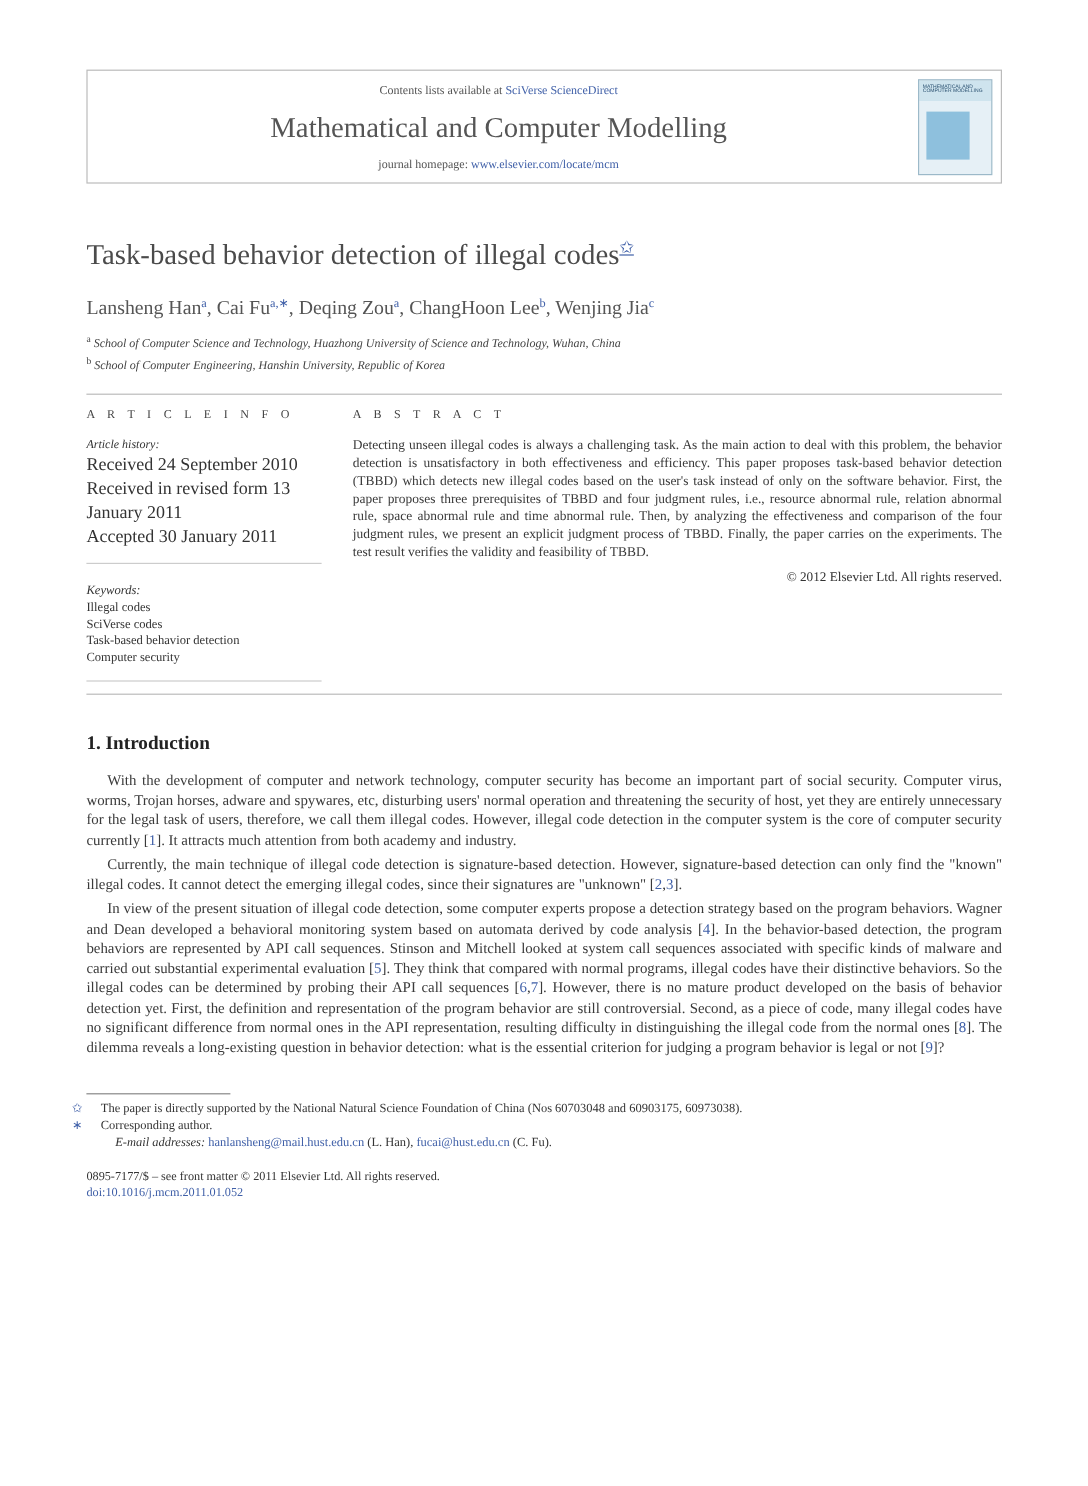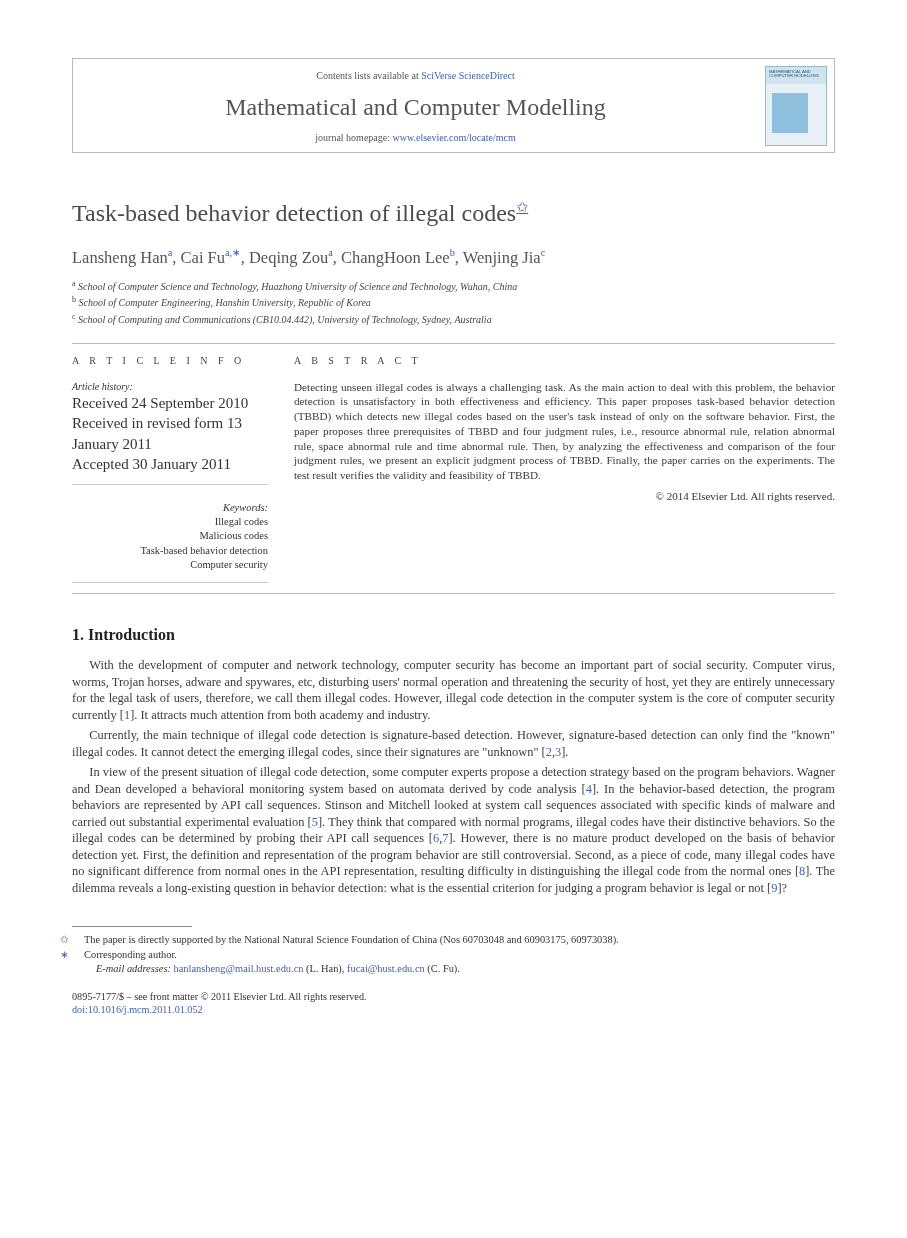--- a/index.html
+++ b/index.html
@@ -114,21 +114,21 @@
     font-size: 10px;
     color: #444;
     font-variant: small-caps;
     margin-bottom: 12px;
   }
   .hist-label { font-style: italic; font-size: 10px; color:#333; }
   .hist-line { font-size: 15px; color:#333; }
   .hist-block { margin-bottom: 16px; border-bottom:1px solid #ccc; padding-bottom:10px; }
   .kw-label { font-style: italic; font-size: 10.5px; color:#333; }
   .kw-line { font-size: 10.5px; color:#333; }
-  .kw-block { border-bottom:1px solid #ccc; padding-bottom:10px;text-align:right; }
+  .kw-block { border-bottom:1px solid #ccc; padding-bottom:10px; }
   .abstract-text { font-size: 11.2px; text-align: justify; line-height:1.32; }
   .copyright { text-align: right; font-size: 11px; margin-top: 6px; color:#333; }
   .rule2 { border:none; border-top:1px solid #bbb; margin: 10px 0 30px 0; }
   .sec-head { font-weight: bold; font-size: 16px; margin-bottom: 12px; color:#222; }
   .para { text-align: justify; text-indent: 1.4em; margin-bottom: 4px; line-height:1.33; }
   .para a.ref { color:#4060a8; text-decoration:none; }
   .footer-sep { border:none; border-top:1px solid #888; width: 120px; margin: 30px 0 6px 0; }
   .fn { font-size: 10.4px; color:#333; line-height:1.35; padding-left: 12px; text-indent:-12px; }
   .fn .sym { color:#4060a8; display:inline-block; width:12px; }
   .fn .ital { font-style: italic; }
@@ -167,45 +167,44 @@
   <div class="authors">
     <span>Lansheng Han</span><a class="sup" href="#">a</a>,
     <span>Cai Fu</span><a class="sup" href="#">a,∗</a>,
     <span>Deqing Zou</span><a class="sup" href="#">a</a>,
     <span>ChangHoon Lee</span><a class="sup" href="#">b</a>,
     <span>Wenjing Jia</span><a class="sup" href="#">c</a>
   </div>
 
   <div class="affil"><span class="sup">a</span> <span>School of Computer Science and Technology, Huazhong University of Science and Technology, Wuhan, China</span></div>
   <div class="affil"><span class="sup">b</span> <span>School of Computer Engineering, Hanshin University, Republic of Korea</span></div>
-  <div class="affil"><span class="sup">c</span> <span>School of Computing and Communications (CB10.04.442), University of Technology, Sydney, Australia</span></div>
 
   <hr class="rule">
 
   <div class="info-row">
     <div class="info-left">
       <div class="section-label">A R T I C L E   I N F O</div>
       <div class="hist-block">
         <div class="hist-label">Article history:</div>
         <div class="hist-line">Received 24 September 2010</div>
         <div class="hist-line">Received in revised form 13 January 2011</div>
         <div class="hist-line">Accepted 30 January 2011</div>
       </div>
       <div class="kw-block">
         <div class="kw-label">Keywords:</div>
         <div class="kw-line">Illegal codes</div>
-        <div class="kw-line">Malicious codes</div>
+        <div class="kw-line">SciVerse codes</div>
         <div class="kw-line">Task-based behavior detection</div>
         <div class="kw-line">Computer security</div>
       </div>
     </div>
     <div class="info-right">
       <div class="section-label">A B S T R A C T</div>
       <div class="abstract-text">Detecting unseen illegal codes is always a challenging task. As the main action to deal with this problem, the behavior detection is unsatisfactory in both effectiveness and efficiency. This paper proposes task-based behavior detection (TBBD) which detects new illegal codes based on the user's task instead of only on the software behavior. First, the paper proposes three prerequisites of TBBD and four judgment rules, i.e., resource abnormal rule, relation abnormal rule, space abnormal rule and time abnormal rule. Then, by analyzing the effectiveness and comparison of the four judgment rules, we present an explicit judgment process of TBBD. Finally, the paper carries on the experiments. The test result verifies the validity and feasibility of TBBD.</div>
-      <div class="copyright">© 2014 Elsevier Ltd. All rights reserved.</div>
+      <div class="copyright">© 2012 Elsevier Ltd. All rights reserved.</div>
     </div>
   </div>
 
   <hr class="rule2">
 
   <div class="sec-head">1. Introduction</div>
 
   <p class="para">
     <span>With the development of computer and network technology, computer security has become an important part of social security. Computer virus, worms, Trojan horses, adware and spywares, etc, disturbing users' normal operation and threatening the security of host, yet they are entirely unnecessary for the legal task of users, therefore, we call them illegal codes. However, illegal code detection in the computer system is the core of computer security currently [</span><a class="ref" href="#">1</a><span>]. It attracts much attention from both academy and industry.</span>
   </p>

